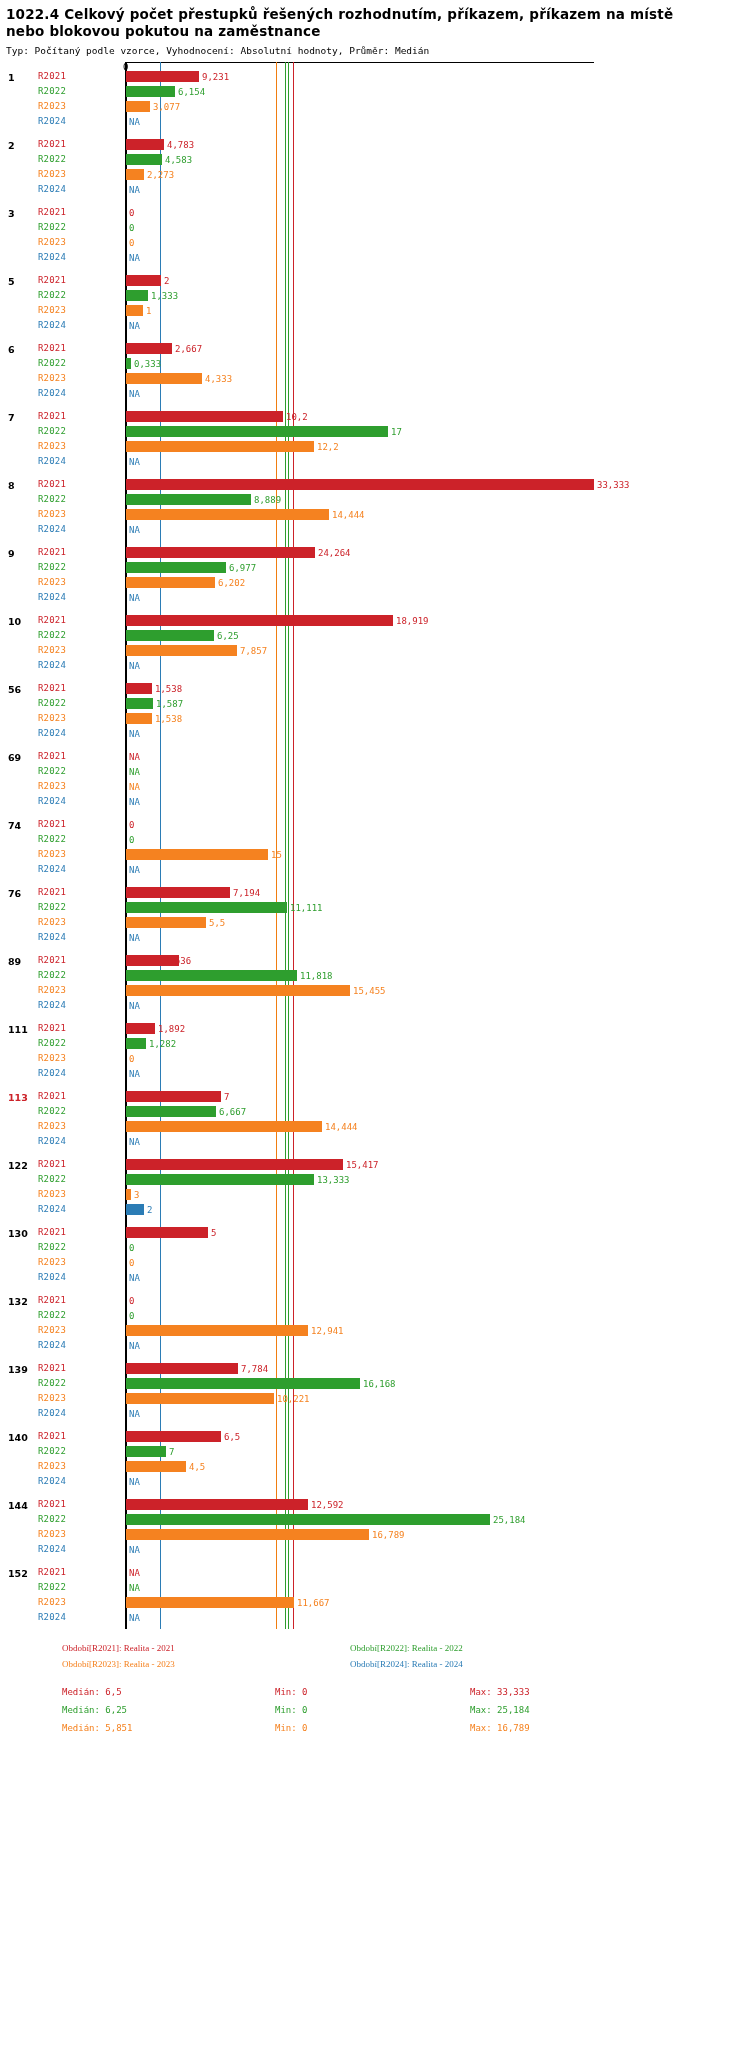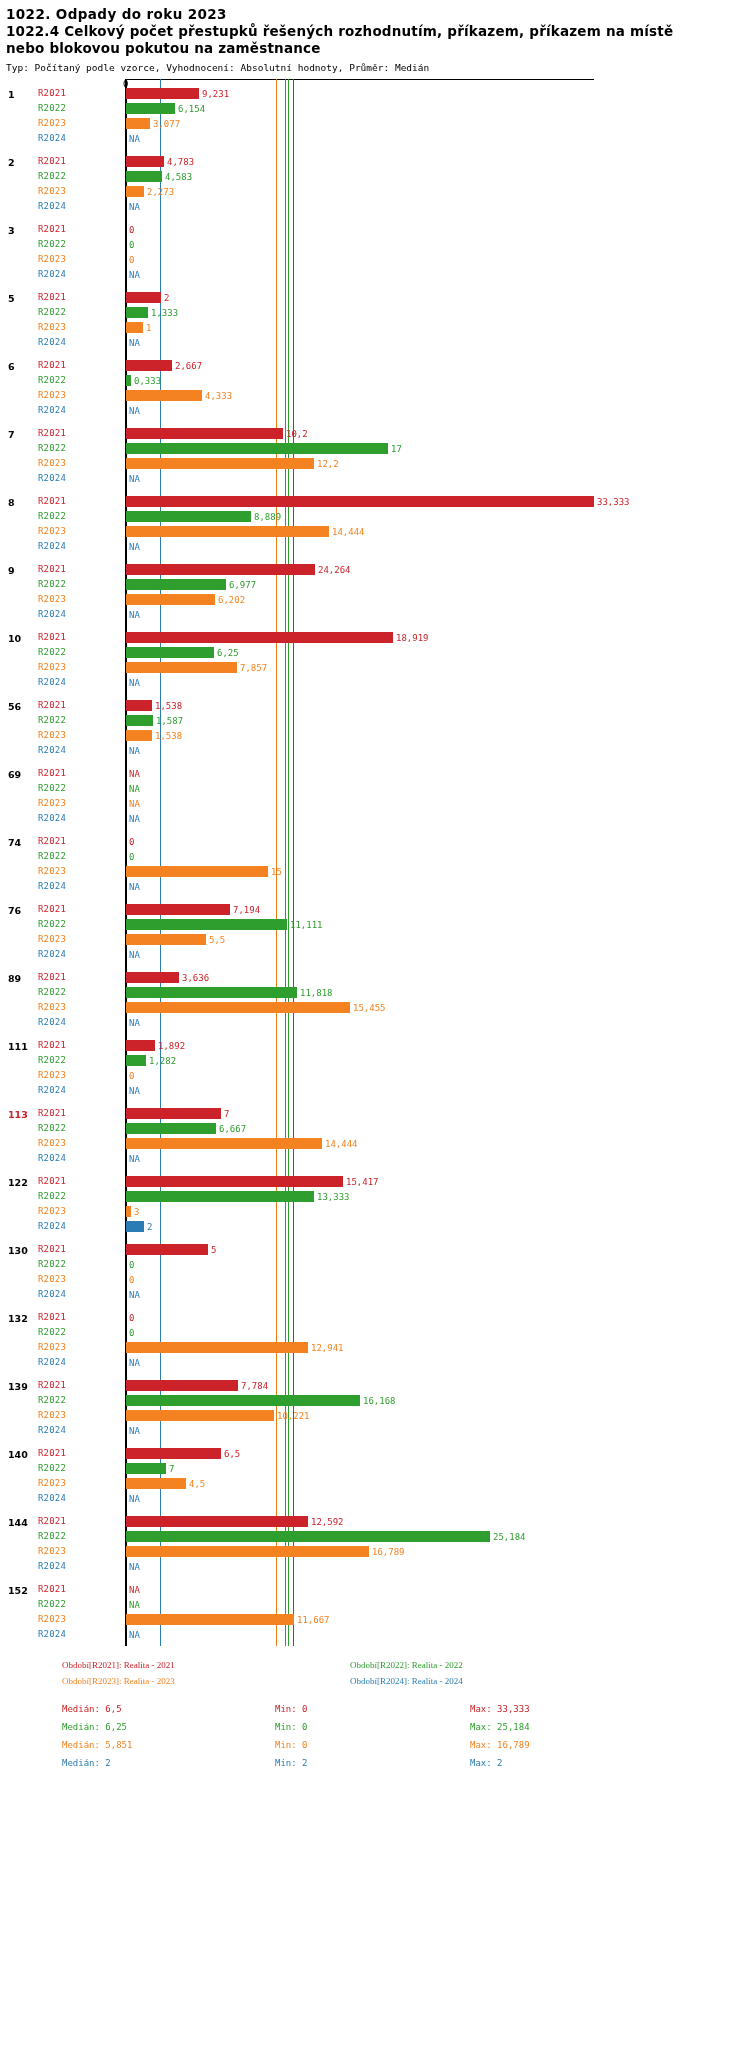--- a/index.html
+++ b/index.html
@@ -59,21 +59,20 @@
   .st-med{position:absolute;left:0;font-size:9px;}
   .st-min{position:absolute;left:213px;font-size:9px;}
   .st-max{position:absolute;left:408px;font-size:9px;}
 </style>
 </head>
 <body>
 
 <div id="page">
 
   <div class="titles">
-    <div class="t-line1">1022. Odpady do roku 2023</div>
     <div class="t-line2">1022.4 Celkový počet přestupků řešených rozhodnutím, příkazem, příkazem na místě</div>
     <div class="t-line2">nebo blokovou pokutou na zaměstnance</div>
     <div class="t-sub">Typ: Počítaný podle vzorce, Vyhodnocení: Absolutní hodnoty, Průměr: Medián</div>
   </div>
 
   <div class="chart">
     <div class="zero-label">0</div>
     <div class="plot" id="plot" style="height: 1567px;">
       <div class="axis-top"></div>
       <div class="vline zero" id="vl-zero" style="height: 1567px;"></div>
@@ -359,21 +358,21 @@
             <div class="row" style="position: absolute; left: 0px; right: 0px; top: 45px;">
               <div class="series-label c2024">R2024</div>
               <div class="val c2024 na" style="left: 129px;">NA</div>
             </div>
           </div>
           <div class="group" style="position: absolute; left: 0px; right: 0px; top: 891px; height: 60px;">
             <div class="grp-label" style="top: 3px;">89</div>
             <div class="row" style="position: absolute; left: 0px; right: 0px; top: 0px;">
               <div class="series-label c2021">R2021</div>
               <div class="bar b2021" style="width: 53px;"></div>
-              <div class="val c2021" style="left: 182px;">3,636</div>
+              <div class="val c2021" style="left: 164px;">3,636</div>
             </div>
             <div class="row" style="position: absolute; left: 0px; right: 0px; top: 15px;">
               <div class="series-label c2022">R2022</div>
               <div class="bar b2022" style="width: 171px;"></div>
               <div class="val c2022" style="left: 300px;">11,818</div>
             </div>
             <div class="row" style="position: absolute; left: 0px; right: 0px; top: 30px;">
               <div class="series-label c2023">R2023</div>
               <div class="bar b2023" style="width: 224px;"></div>
               <div class="val c2023" style="left: 353px;">15,455</div>
@@ -598,20 +597,15 @@
       <div class="st-row">
         <span class="st-med" style="color: rgb(46, 158, 46);">Medián: 6,25</span>
         <span class="st-min" style="color: rgb(46, 158, 46);">Min: 0</span>
         <span class="st-max" style="color: rgb(46, 158, 46);">Max: 25,184</span>
       </div>
       <div class="st-row">
         <span class="st-med" style="color: rgb(245, 130, 32);">Medián: 5,851</span>
         <span class="st-min" style="color: rgb(245, 130, 32);">Min: 0</span>
         <span class="st-max" style="color: rgb(245, 130, 32);">Max: 16,789</span>
       </div>
-      <div class="st-row">
-        <span class="st-med" style="color: rgb(43, 124, 181);">Medián: 2</span>
-        <span class="st-min" style="color: rgb(43, 124, 181);">Min: 2</span>
-        <span class="st-max" style="color: rgb(43, 124, 181);">Max: 2</span>
-      </div>
     </div>
 
 </div>
 
 </body></html>

